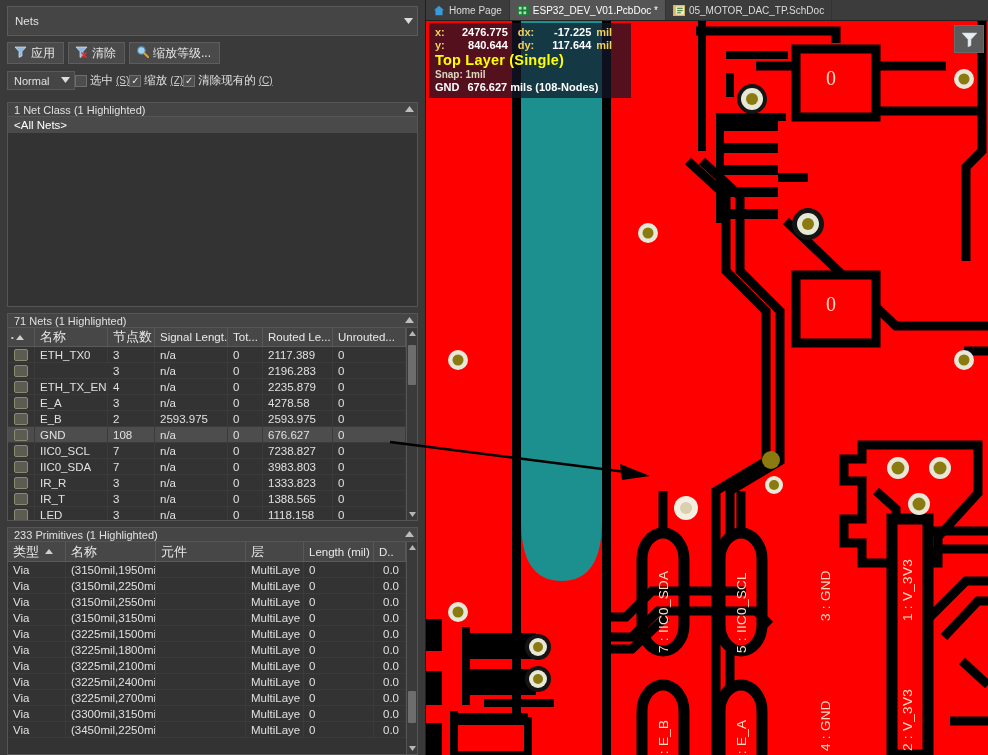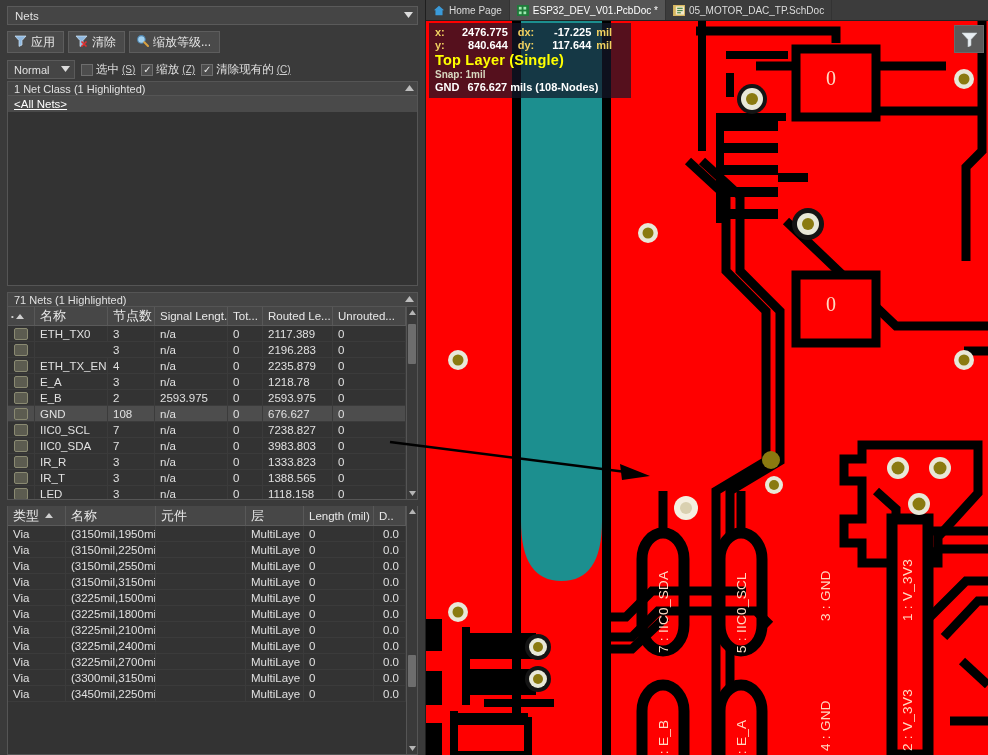--- a/index.html
+++ b/index.html
@@ -32,40 +32,40 @@
   .panel-title { font-weight: bold; font-size: 11.5px; color: #e2e2e2; flex: 1; letter-spacing: .2px; }
   .tb-btn {
     width: 15px; height: 16px; display: flex; align-items: center; justify-content: center;
     color: #cfcfcf; font-size: 10px; cursor: pointer; margin-left: 1px;
   }
 
   .panel-body { padding: 6px 7px 0 7px; }
 
   
   .combo {
-    height: 19px; background: #454545; border: 1px solid #5a5a5a;
+    height: 30px; background: #454545; border: 1px solid #5a5a5a;
     display: flex; align-items: center; padding: 0 2px 0 7px;
     margin-bottom: 6px; cursor: pointer;
   }
   .combo-val { flex: 1; color: #e0e0e0; font-size: 11.5px; }
   .combo-arrow { width: 14px; text-align: center; color: #d8d8d8; font-size: 8px; }
 
   
   .btn-row { display: flex; gap: 4px; margin-bottom: 7px; }
   .tool-btn {
     height: 22px; background: #4a4a4a; border: 1px solid #5d5d5d;
     display: flex; align-items: center; gap: 4px;
     padding: 0 8px 0 6px; cursor: pointer; color: #e6e6e6; font-size: 12px;
   }
 
   
   .ico { display: inline-block; vertical-align: middle; }
 
   
-  .opt-row { display: flex; align-items: center; gap: 6px; margin-bottom: 2px; }
+  .opt-row { display: flex; align-items: center; gap: 0; margin-bottom: 12px; }
   .small-combo {
     height: 19px; min-width: 68px; background: #454545; border: 1px solid #5a5a5a;
     display: flex; align-items: center; padding: 0 2px 0 6px; cursor: pointer;
   }
   .small-combo .combo-val { font-size: 11px; }
   .chk-wrap { display: flex; align-items: center; gap: 3px; cursor: pointer; }
   .chk {
     width: 12px; height: 12px; background: #4d4d4d; border: 1px solid #6e6e6e;
     display: flex; align-items: center; justify-content: center;
     color: #e8e8e8; font-size: 10px; line-height: 1;
@@ -80,21 +80,21 @@
     font-size: 11px; color: #e0e0e0;
   }
   .grp-head .lbl { flex: 1; }
   .grp-head .caret { font-size: 8px; color: #bdbdbd; cursor: pointer; }
 
   
   .listbox {
     background: #333333; border: 1px solid #555; border-top: none;
     overflow: hidden;
   }
-  .lb-item { height: 16px; display: flex; align-items: center; padding: 0 6px; font-size: 11.5px; text-decoration: underline; }
+  .lb-item { height: 16px; display: flex; align-items: center; padding: 0 6px; font-size: 11.5px; }
   .lb-item.sel { background: #4a4a4a; color: #fff; }
 
   
   .tbl-wrap { display: flex; }
   .tbl { flex: 1; overflow: hidden; background: #333333; border: 1px solid #555; border-top: none; }
   .tbl-hdr { display: flex; height: 19px; background: #474747; border-bottom: 1px solid #5a5a5a; }
   .th {
     display: flex; align-items: center; padding: 0 3px 0 5px;
     font-size: 11.5px; color: #e8e8e8; border-right: 1px solid #585858;
     overflow: hidden; white-space: nowrap; cursor: pointer; position: relative;
@@ -327,21 +327,21 @@
                 <div class="td" style="flex: 1 1 0%;">0</div>
               </div>
               <div class="tr">
                 <div class="td swatch-cell" style="width: 27px; padding: 0px;">
                   <span class="swatch"></span>
                 </div>
                 <div class="td" style="width: 73px;">E_A</div>
                 <div class="td" style="width: 47px;">3</div>
                 <div class="td" style="width: 73px;">n/a</div>
                 <div class="td" style="width: 35px;">0</div>
-                <div class="td" style="width: 70px;">1218.78</div>
+                <div class="td" style="width: 70px;">4278.58</div>
                 <div class="td" style="flex: 1 1 0%;">0</div>
               </div>
               <div class="tr">
                 <div class="td swatch-cell" style="width: 27px; padding: 0px;">
                   <span class="swatch"></span>
                 </div>
                 <div class="td" style="width: 73px;">E_B</div>
                 <div class="td" style="width: 47px;">2</div>
                 <div class="td" style="width: 73px;">2593.975</div>
                 <div class="td" style="width: 35px;">0</div>
@@ -428,20 +428,28 @@
           <div class="vsb-arrow">
             <svg width="7" height="5" viewBox="0 0 7 5">
                 <path d="M0 0 L7 0 L3.5 5 Z" fill="#b5b5b5"></path>
               </svg>
           </div>
         </div>
       </div>
     </div>
 
     <div style="padding:6px 7px 0 7px; flex:1; display:flex; flex-direction:column">
+      <div class="grp-head">
+        <span class="lbl">233 Primitives (1 Highlighted)</span>
+        <span class="caret">
+          <svg width="9" height="6" viewBox="0 0 9 6">
+              <path d="M0 6 L9 6 L4.5 0 Z" fill="#bdbdbd"></path>
+            </svg>
+        </span>
+      </div>
       <div class="tbl-wrap" style="flex:1">
         <div class="tbl">
           <div class="tbl-hdr" style="height:20px">
             <div class="th cn" style="width:58px">
               <span>类型</span>
               <svg style="margin-left:6px" width="8" height="5" viewBox="0 0 8 5">
                   <path d="M0 5 L8 5 L4 0 Z" fill="#cfcfcf"></path>
                 </svg>
             </div>
             <div class="th cn" style="width:90px">名称</div>

